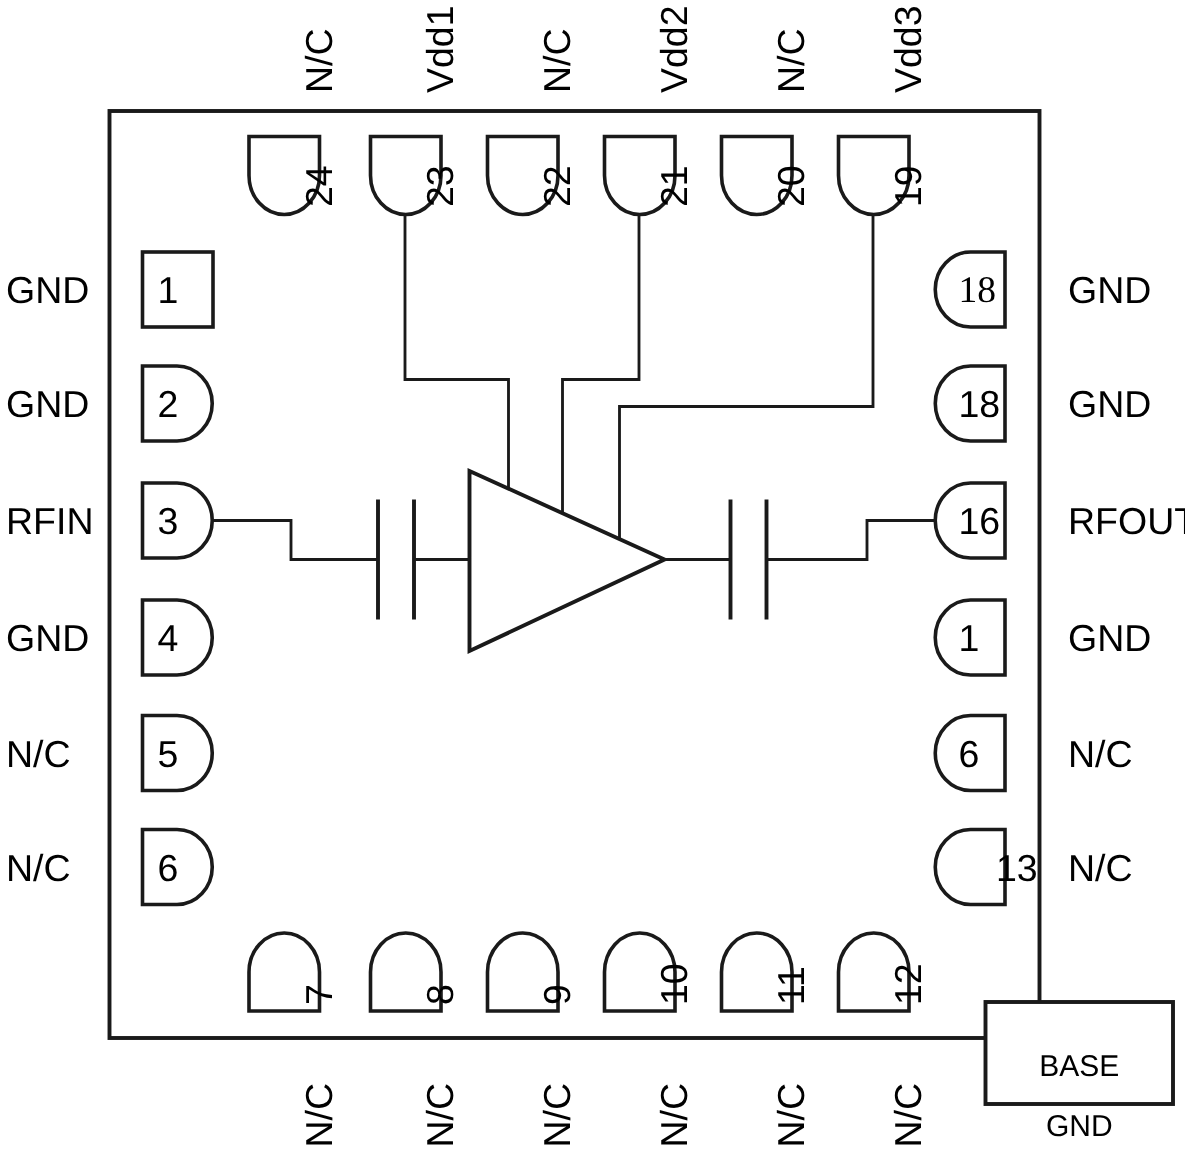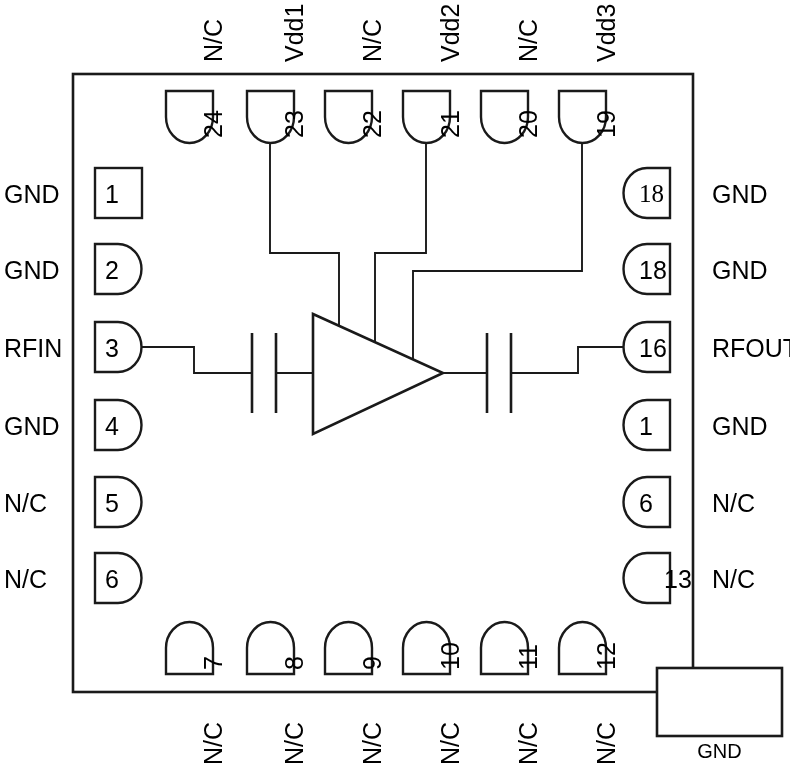--- a/index.html
+++ b/index.html
@@ -148,15 +148,16 @@
   <div class="pinnum lbl-v" style="left:514px;top:670px;transform:rotate(-90deg);">11</div>
   <div class="pinnum lbl-v" style="left:592px;top:670px;transform:rotate(-90deg);">12</div>
 
   <div class="lbl lbl-v" style="left:199px;top:765px;transform:rotate(-90deg);">N/C</div>
   <div class="lbl lbl-v" style="left:280px;top:765px;transform:rotate(-90deg);">N/C</div>
   <div class="lbl lbl-v" style="left:358px;top:765px;transform:rotate(-90deg);">N/C</div>
   <div class="lbl lbl-v" style="left:436px;top:765px;transform:rotate(-90deg);">N/C</div>
   <div class="lbl lbl-v" style="left:514px;top:765px;transform:rotate(-90deg);">N/C</div>
   <div class="lbl lbl-v" style="left:592px;top:765px;transform:rotate(-90deg);">N/C</div>
 
+  <div class="pkgtext" style="left:657px;top:700px;width:125px;">BASE</div>
   <div class="pkgtext" style="left:657px;top:740px;width:125px;">GND</div>
 
 </div>
 
 </body></html>

